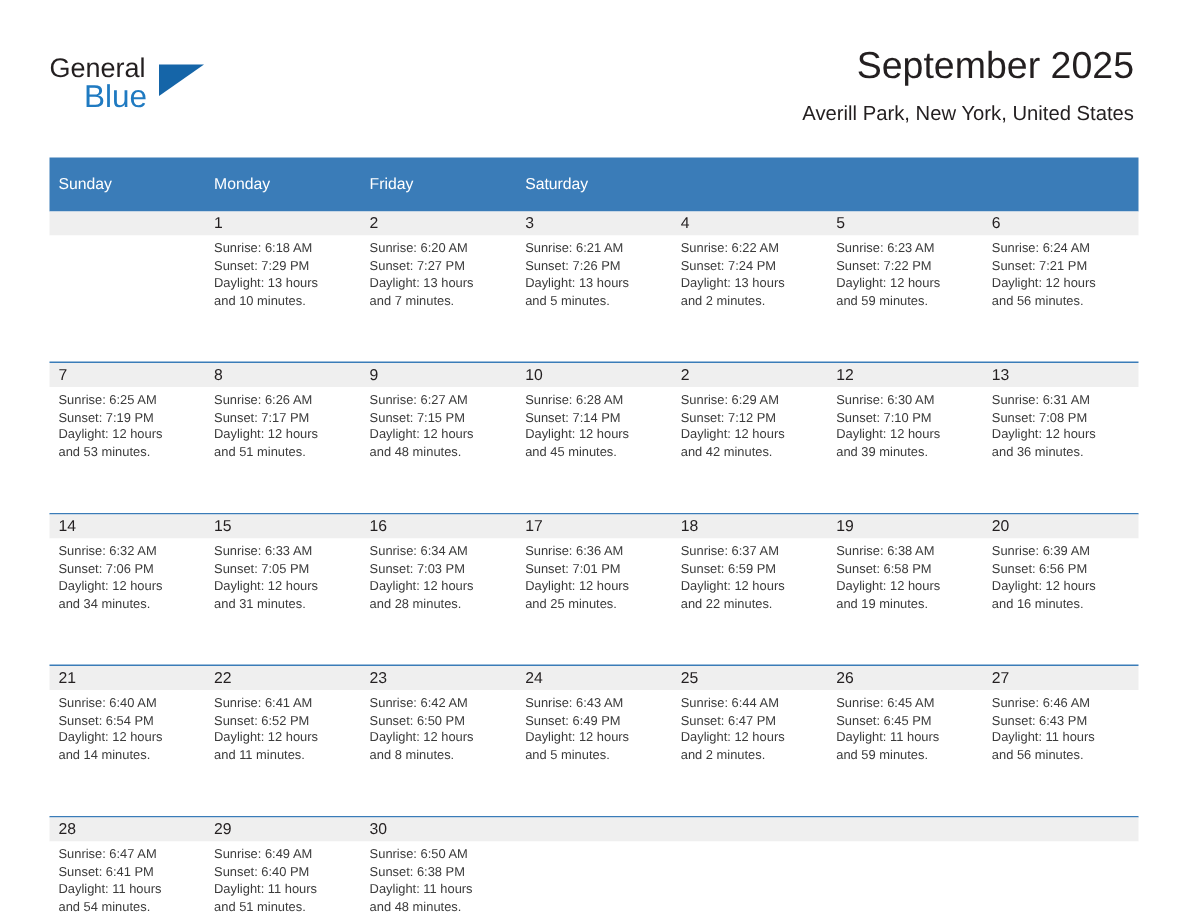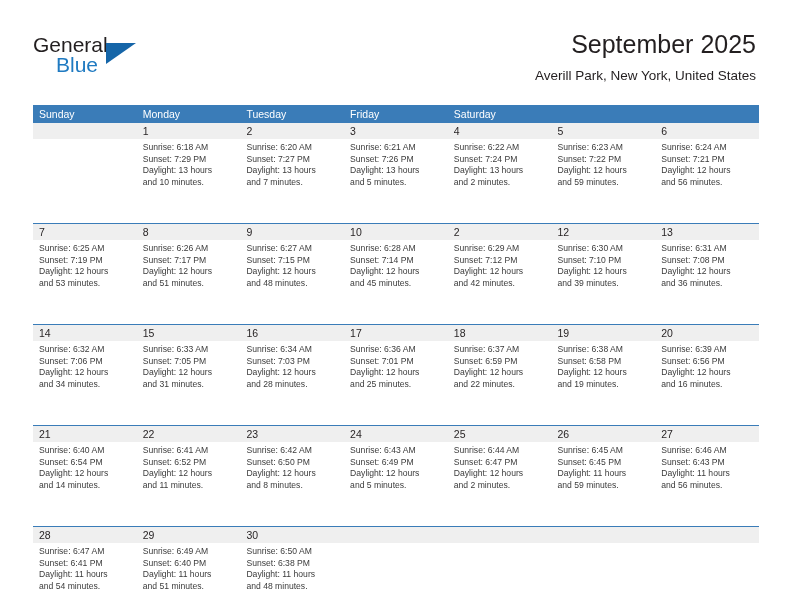--- a/index.html
+++ b/index.html
@@ -33,21 +33,21 @@
     position: absolute;
     left: 33px;
     top: 33px;
     width: 130px;
     height: 46px;
   }
   .logo-general {
     position: absolute;
     left: 0;
     top: 0;
-    font-size: 21px;
+    font-size: 18px;
     letter-spacing: 0px;
     color: #231f20;
     line-height: 24px;
     font-family: "Liberation Sans", sans-serif;
   }
   .logo-blue {
     position: absolute;
     left: 23px;
     top: 20px;
     font-size: 21px;
@@ -89,21 +89,21 @@
   
   .calendar {
     position: absolute;
     left: 33px;
     top: 105px;
     width: 726px;
   }
   .week-head {
     display: flex;
     background: #3a7cb8;
-    height: 18px;
+    height: 36px;
     align-items: center;
   }
   .week-head .dow {
     flex: 0 0 103.714px;
     width: 103.714px;
     box-sizing: border-box;
     padding-left: 6px;
     color: #ffffff;
     font-size: 10.5px;
     line-height: 19px;
@@ -168,21 +168,20 @@
       <div class="cal-title">September 2025</div>
       <div class="cal-subtitle">Averill Park, New York, United States</div>
     </div>
 
   </div>
 
   <div class="calendar">
     <div class="week-head" id="dow-row">
         <div class="dow">Sunday</div>
         <div class="dow">Monday</div>
-        <div class="dow">Tuesday</div>
         <div class="dow">Friday</div>
         <div class="dow">Saturday</div>
       </div>
     <div id="weeks-container">
         <div class="week">
           <div class="daterow">
             <div class="cell-num"></div>
             <div class="cell-num">1</div>
             <div class="cell-num">2</div>
             <div class="cell-num">3</div>

